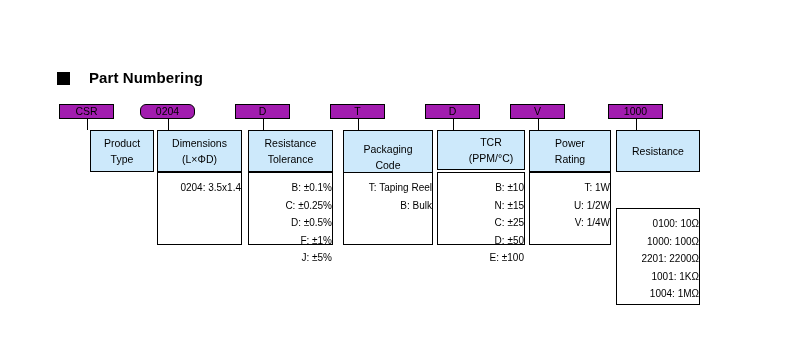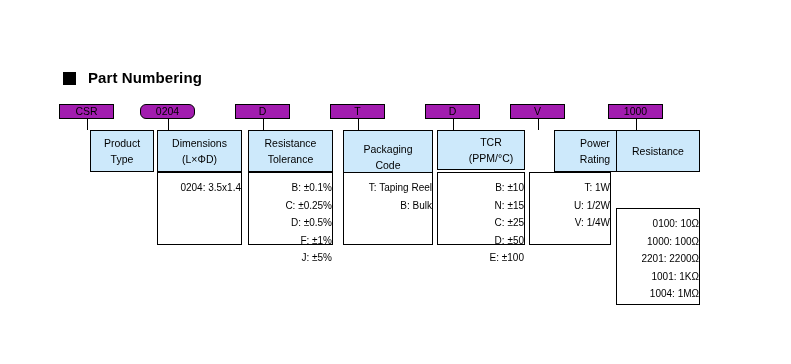--- a/index.html
+++ b/index.html
@@ -7,22 +7,22 @@
     width:791px;height:364px;
     background:#ffffff;
     font-family:"Liberation Sans", sans-serif;
     color:#000000;
     overflow:hidden;
   }
   #root{position:relative;width:791px;height:364px;}
 
   
   .title-row{
-    position:absolute;left:63px;top:70px;
-    display:flex;align-items:flex-end;gap:12px;
+    position:absolute;left:57px;top:70px;
+    display:flex;align-items:flex-end;gap:19px;
   }
   .title-marker{
     width:13px;height:13px;background:#000000;display:inline-block;
   }
   .title-text{
     font-size:15px;font-weight:bold;letter-spacing:0.1px;line-height:1;
   }
 
   
   .code-box{
@@ -110,21 +110,21 @@
   <div class="hdr-box" style="left:343px;top:130px;width:90px;height:54px;">
     <span>Packaging</span>
     <span>Code</span>
   </div>
 
   <div class="hdr-box" style="left:437px;top:130px;width:88px;height:40px;padding-left:20px;">
     <span>TCR</span>
     <span>(PPM/°C)</span>
   </div>
 
-  <div class="hdr-box" style="left:554px;top:130px;width:82px;height:42px;">
+  <div class="hdr-box" style="left:529px;top:130px;width:82px;height:42px;">
     <span>Power</span>
     <span>Rating</span>
   </div>
 
   <div class="hdr-box" style="left:616px;top:130px;width:84px;height:42px;">
     <span>Resistance</span>
   </div>
 
   <div class="cnt-box" style="left:157px;top:172px;width:85px;height:73px;">
     <div class="cnt-line">0204: 3.5x1.4</div>

